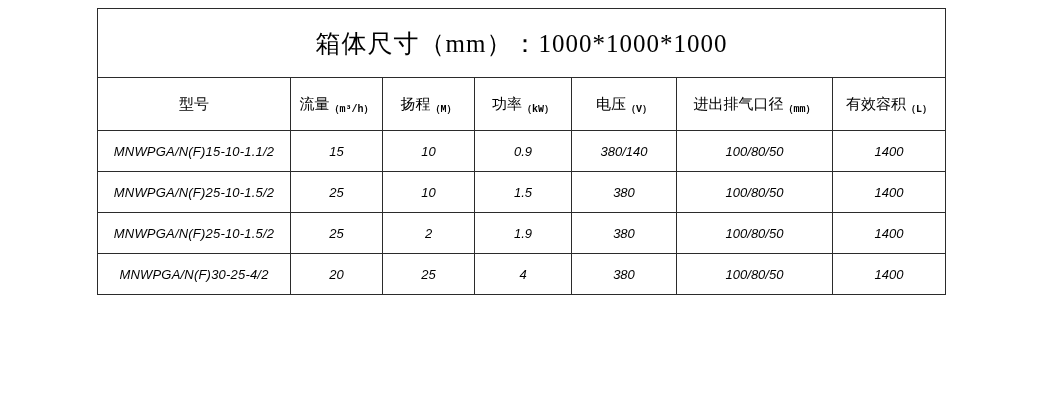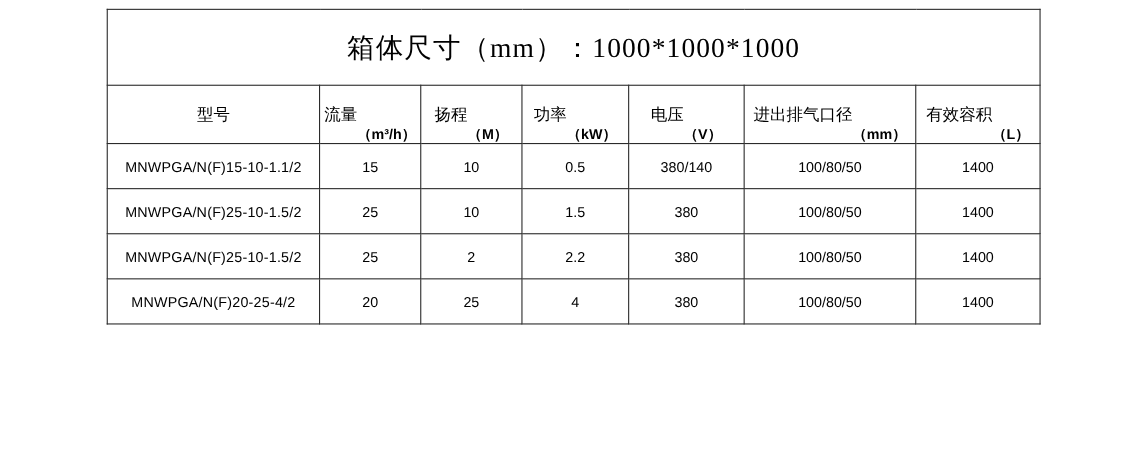--- a/index.html
+++ b/index.html
@@ -43,32 +43,33 @@
     height: 68px;
     font-family: "Liberation Serif", serif;
     font-size: 25px;
     font-weight: bold;
     letter-spacing: 1px;
   }
   .head-cell {
     height: 52px;
     font-size: 15px;
     font-weight: bold;
-    font-family: Liberation Sans, sans-serif;
+    font-family: Liberation Mono, monospace;
   }
   .head-cell .unit {
-    font-size: 13px;
+    font-size: 10px;
     font-weight: bold;
     vertical-align: baseline;
     position: relative;
-    top: 17px;
+    top: 3px;
   }
   .body-row td {
     height: 40px;
     font-size: 13px;
+    font-style: italic;
   }
   .model-cell {
     text-align: left;
     padding-left: 13px;
     font-size: 13px;
     letter-spacing: 0.2px;
   }
   
   col.c0 { width: 193px; }
   col.c1 { width: 92px; }
@@ -118,45 +119,45 @@
           </td>
           <td class="head-cell">
             <span>有效容积</span><span class="unit">（L）</span>
           </td>
         </tr>
 
         <tr class="body-row">
           <td class="model-cell">MNWPGA/N(F)15-10-1.1/2</td>
           <td>15</td>
           <td>10</td>
-          <td>0.5</td>
+          <td>0.9</td>
           <td>380/140</td>
           <td>100/80/50</td>
           <td>1400</td>
         </tr>
         <tr class="body-row">
           <td class="model-cell">MNWPGA/N(F)25-10-1.5/2</td>
           <td>25</td>
           <td>10</td>
           <td>1.5</td>
           <td>380</td>
           <td>100/80/50</td>
           <td>1400</td>
         </tr>
         <tr class="body-row">
           <td class="model-cell">MNWPGA/N(F)25-10-1.5/2</td>
           <td>25</td>
           <td>2</td>
-          <td>2.2</td>
+          <td>1.9</td>
           <td>380</td>
           <td>100/80/50</td>
           <td>1400</td>
         </tr>
         <tr class="body-row">
-          <td class="model-cell">MNWPGA/N(F)20-25-4/2</td>
+          <td class="model-cell">MNWPGA/N(F)30-25-4/2</td>
           <td>20</td>
           <td>25</td>
           <td>4</td>
           <td>380</td>
           <td>100/80/50</td>
           <td>1400</td>
         </tr>
       </tbody>
     </table>
   </div>

